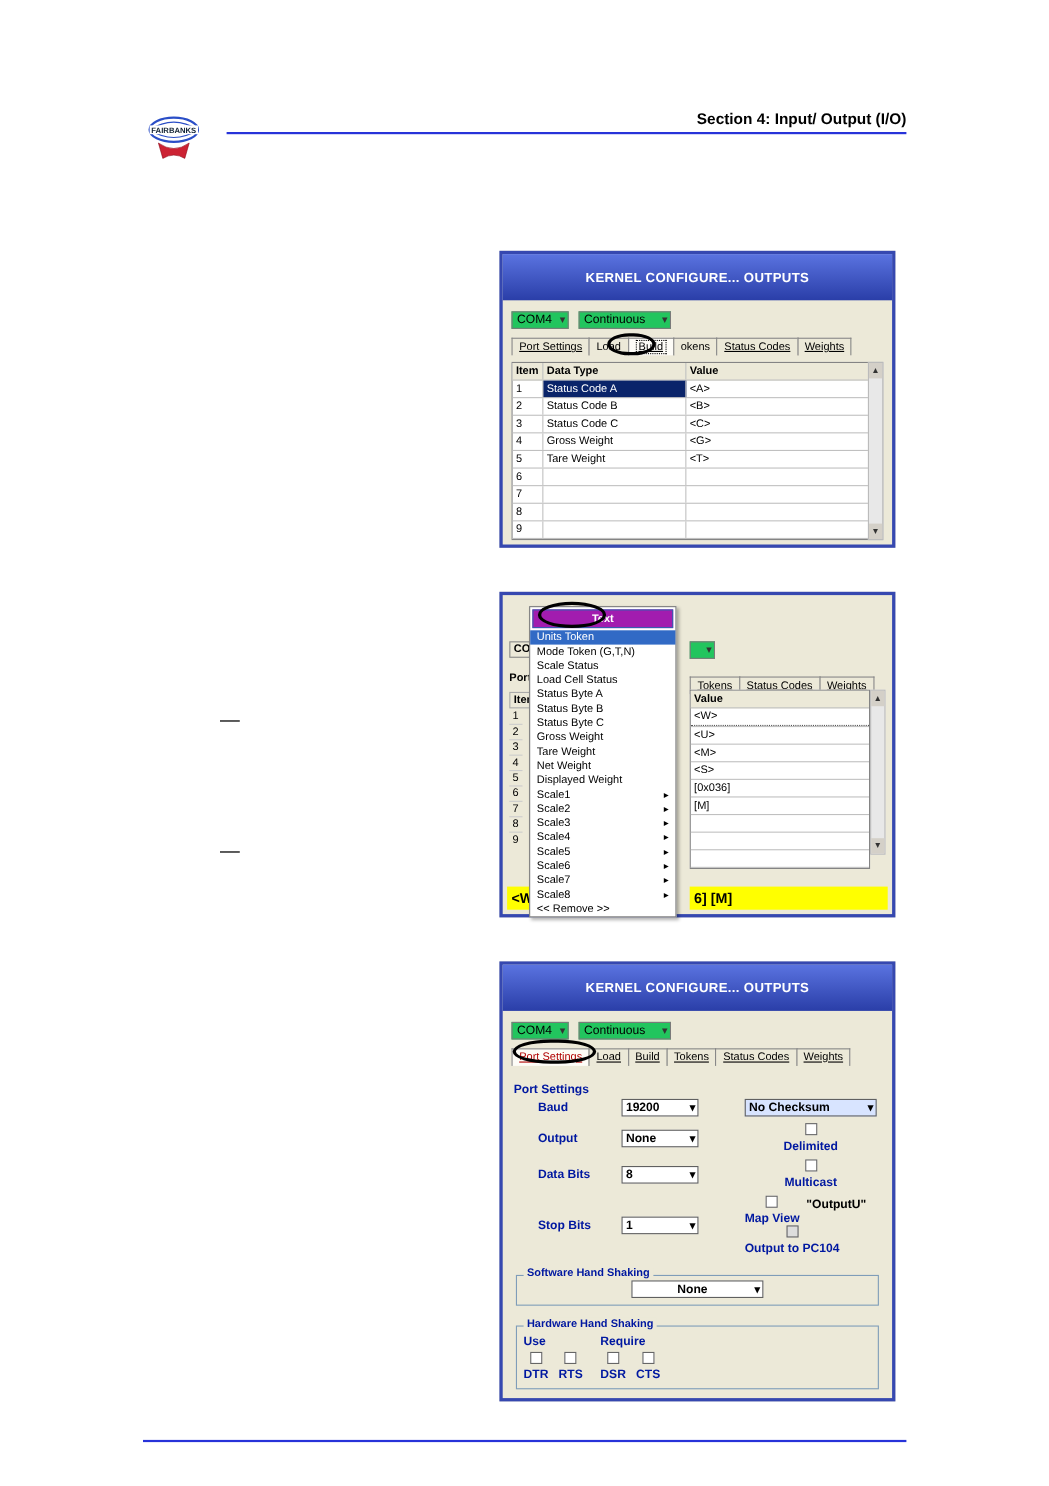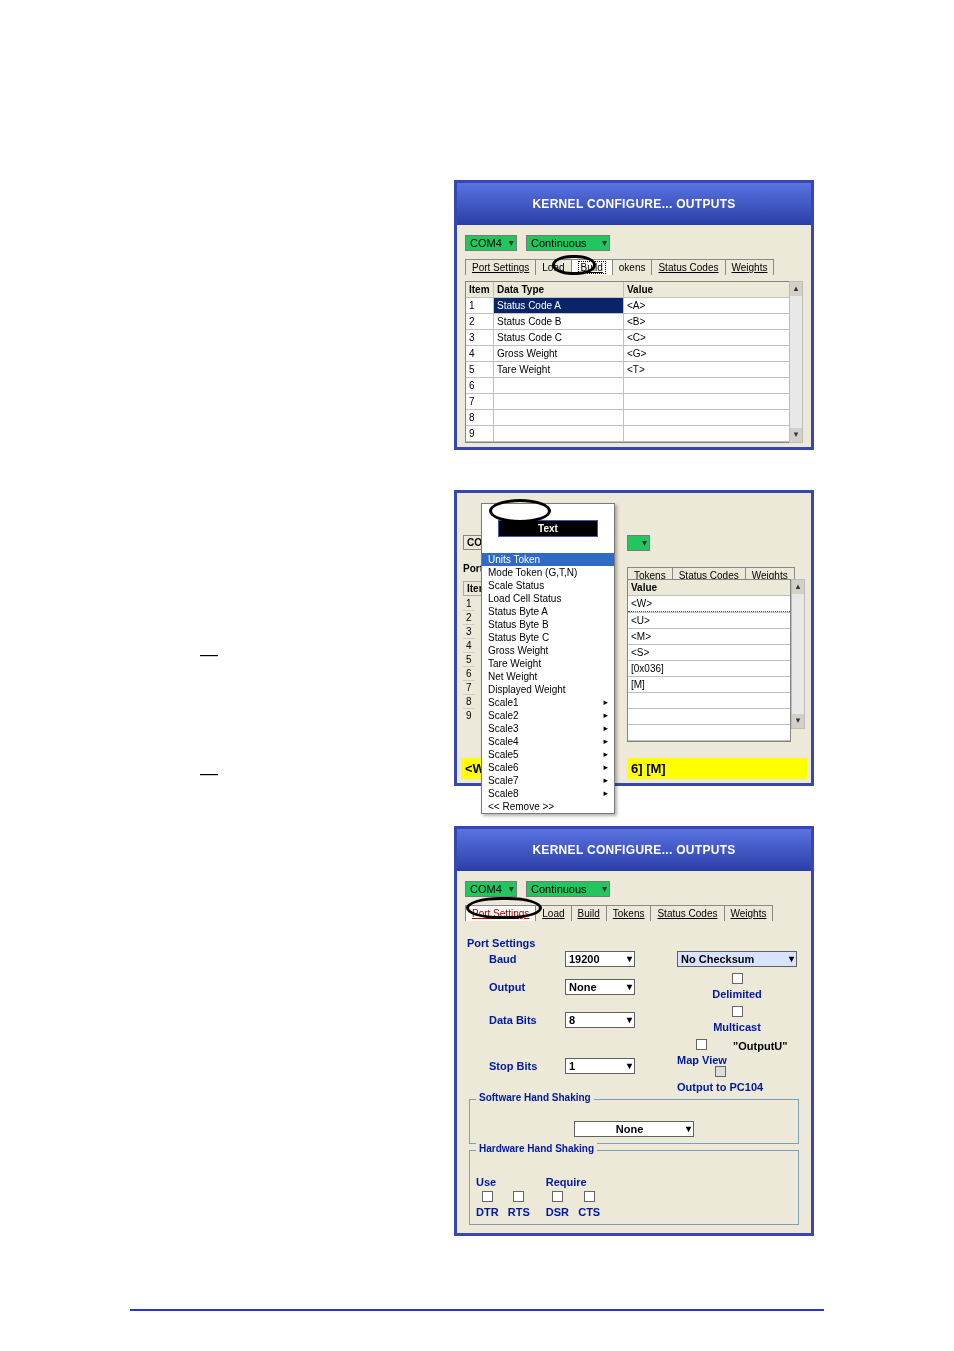--- a/index.html
+++ b/index.html
@@ -139,26 +139,26 @@
     position:absolute;
     left:24px; top:10px;
     background:#fff;
     border:1px solid #7a7a7a;
     font-size:10px;
     z-index:5;
     box-shadow: 2px 2px 3px rgba(0,0,0,.3);
     width: 134px;
   }
   .popup-head {
-    background:#000000;
+    background:#a21caf;
     color:#fff;
     text-align:center;
     font-weight:bold;
     padding:2px 0;
-    margin:16px;
+    margin:2px;
     border:1px solid #3a5bb0;
   }
   .popup-item {
     padding:1px 6px;
     white-space:nowrap;
     display:flex;
     justify-content:space-between;
   }
   .popup-item .arrow { font-size:9px; }
   .circle-text {
@@ -174,22 +174,22 @@
   .ps-body { padding:6px 10px 8px 10px; color:#001a8a; font-weight:bold; font-size:11px; }
   .ps-group-title { color:#0018a0; font-size:11px; margin:4px 0 2px 0;}
   .ps-grid { display:grid; grid-template-columns: 70px 70px 30px 120px; gap:6px 6px; align-items:center; margin-left: 22px;}
   .ps-label { color:#0018a0; font-weight:bold; font-size:11px;}
   .ps-select { background:#fff; border:1px solid #606060; padding:1px 12px 1px 3px; font-size:11px; color:#000; position:relative; display:inline-block; min-width:46px;}
   .ps-select::after{content:"▾"; position:absolute; right:2px; top:1px; font-size:10px;}
   .chk { display:inline-flex; align-items:center; gap:4px; color:#0018a0; font-weight:bold; font-size:11px;flex-direction:column;}
   .chkbox { width:11px; height:11px; border:1px solid #666; background:#fff; display:inline-block;}
   .fieldset {
     border:1px solid #7f9db9;
-    margin:6px 2px 0 2px;
-    padding:21px 6px 6px 6px;
+    margin:18px 2px 0 2px;
+    padding:4px 6px 6px 6px;
     position:relative;
   }
   .fieldset-legend {
     position:absolute; top:-8px; left:6px;
     background:#ece9d8; padding:0 3px;
     color:#0018a0; font-weight:bold; font-size:10px;
   }
   .hw-row { display:flex; gap:16px; margin-top:4px;}
   .hw-col { display:flex; flex-direction:column; gap:3px;}
 
@@ -215,20 +215,33 @@
     left:130px; right:130px; bottom:40px;
     border-top:2px solid #2733d9;
   }
 
   .wins-column { width: 370px; }
 </style>
 </head>
 <body>
 
 <div class="page">
+  <div class="header-line-wrap">
+    <span class="logo">
+      <svg viewBox="0 0 56 48" width="56" height="48">
+        <ellipse cx="28" cy="18" rx="22" ry="11" fill="none" stroke="#2a4ec7" stroke-width="2"></ellipse>
+        <path d="M6 18 Q28 4 50 18" fill="none" stroke="#2a4ec7" stroke-width="1"></path>
+        <path d="M6 18 Q28 32 50 18" fill="none" stroke="#2a4ec7" stroke-width="1"></path>
+        <rect x="6" y="14" width="44" height="8" fill="#fff"></rect>
+        <text x="28" y="21" text-anchor="middle" font-size="7" font-weight="bold" fill="#123" font-family="Arial">FAIRBANKS</text>
+        <path d="M14 30 Q28 40 42 30 L38 44 Q28 38 18 44 Z" fill="#c23" stroke="#801" stroke-width="0.5"></path>
+      </svg>
+    </span>
+    <div class="section-title">Section 4: Input/ Output (I/O)</div>
+  </div>
 
   <div class="left-dashes">
     <div class="dash">—</div>
     <div class="dash">—</div>
   </div>
 
   <div class="content-col">
     <div class="wins-column">
 
       <div class="win">

